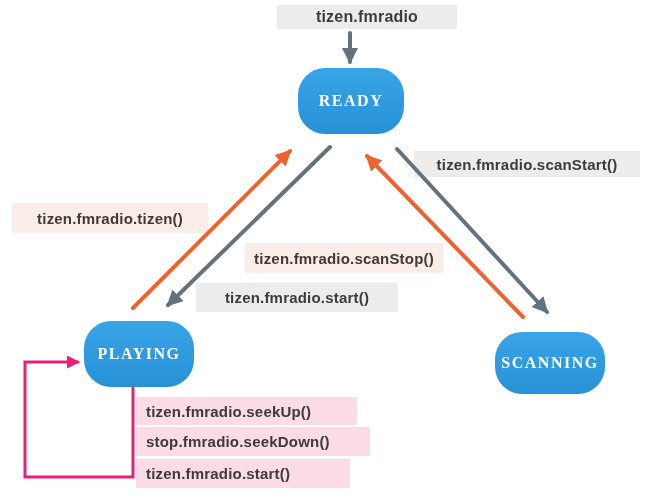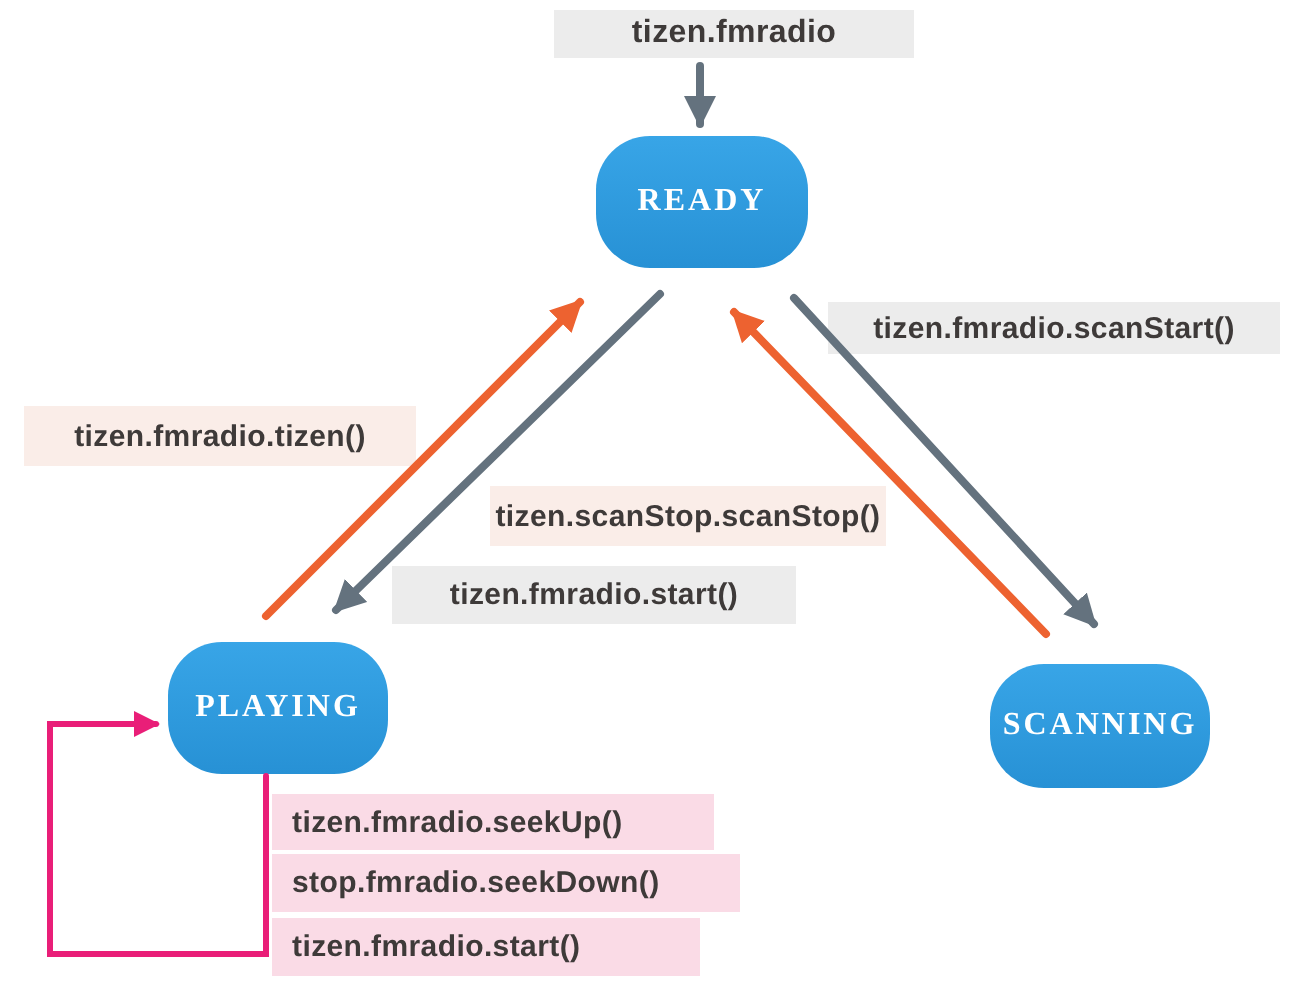--- a/index.html
+++ b/index.html
@@ -75,21 +75,21 @@
   </div>
   <div class="state state-scanning">
     <span>SCANNING</span>
   </div>
   <div class="state state-playing">
     <span>PLAYING</span>
   </div>
 
   <div class="lbl lbl-gray lbl-init">tizen.fmradio</div>
   <div class="lbl lbl-peach lbl-stop">tizen.fmradio.tizen()</div>
-  <div class="lbl lbl-peach lbl-scanstop">tizen.scanStop.scanStop()</div>
+  <div class="lbl lbl-peach lbl-scanstop">tizen.fmradio.scanStop()</div>
   <div class="lbl lbl-gray lbl-start">tizen.fmradio.start()</div>
   <div class="lbl lbl-pink lbl-seekup">tizen.fmradio.seekUp()</div>
   <div class="lbl lbl-gray lbl-scanstart">tizen.fmradio.scanStart()</div>
   <div class="lbl lbl-pink lbl-seekdown">stop.fmradio.seekDown()</div>
   <div class="lbl lbl-pink lbl-startself">tizen.fmradio.start()</div>
 
   <svg class="arrow-layer" viewBox="0 0 653 499" xmlns="http://www.w3.org/2000/svg">
     <defs>
       <marker id="ah-gray" markerUnits="userSpaceOnUse" markerWidth="18" markerHeight="17" refX="14" refY="8" orient="auto">
         <path d="M0,0 L16,8 L0,16 Z" fill="#64727E"></path>

